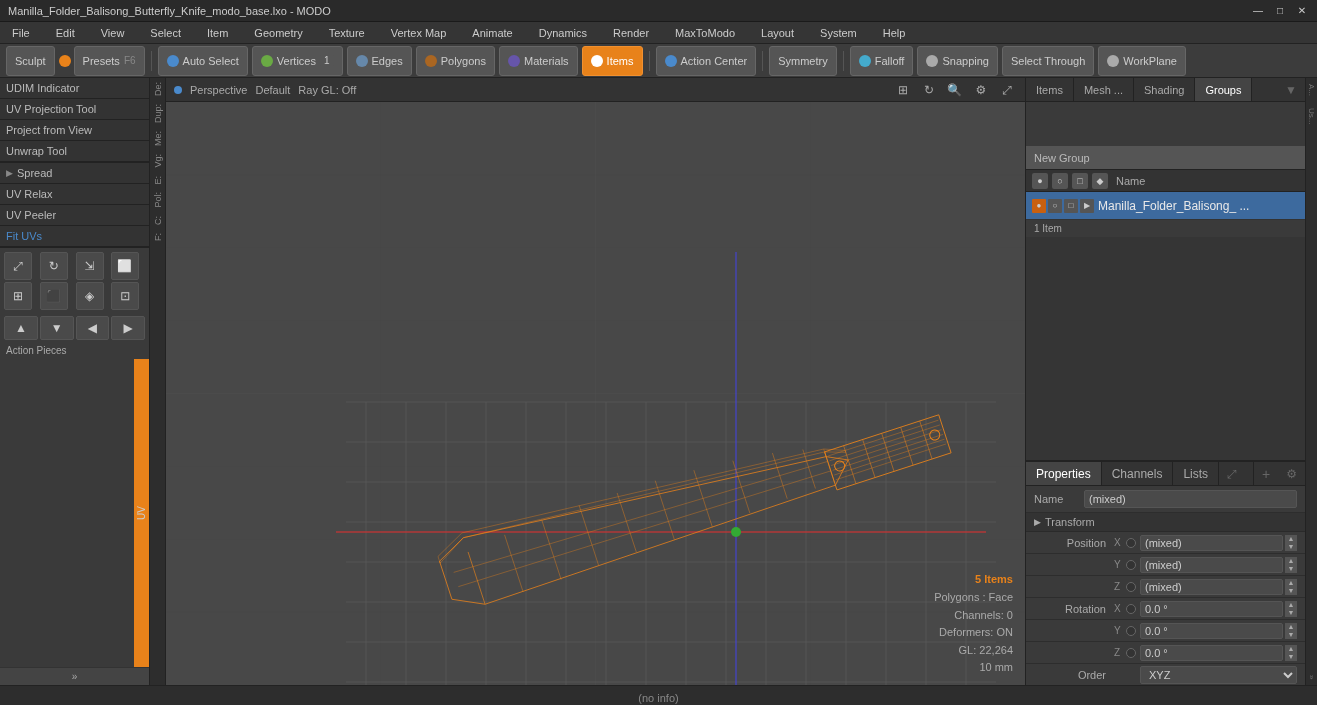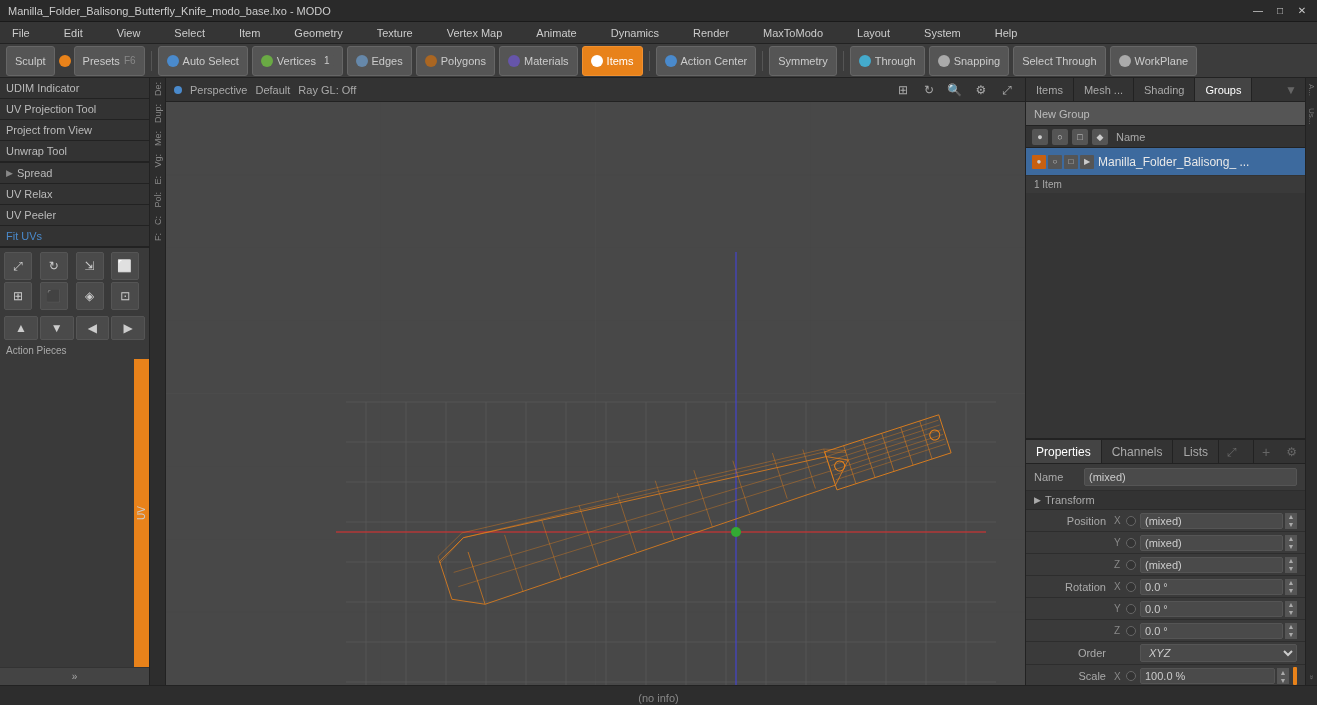--- a/index.html
+++ b/index.html
@@ -43,21 +43,21 @@
     }
 
     
     #menu-bar {
       height: 22px;
       background: #353535;
       display: flex;
       align-items: center;
       padding: 0 4px;
       border-bottom: 1px solid #222;
-      gap: 18px;
+      gap: 10px;
     }
     .menu-item {
       padding: 2px 8px;
       cursor: pointer;
       font-size: 11px;
       color: #ccc;
       border-radius: 2px;
     }
 
     
@@ -344,20 +344,21 @@
     #new-group-btn {
       height: 24px;
       background: #555;
       display: flex;
       align-items: center;
       padding: 0 8px;
       font-size: 11px;
       color: #bbb;
       cursor: pointer;
       border-bottom: 1px solid #222;
+      margin-top: 44px;
     }
 
     #scene-list-header {
       height: 22px;
       background: #333;
       display: flex;
       align-items: center;
       padding: 0 6px;
       border-bottom: 1px solid #222;
       gap: 4px;
@@ -574,21 +575,20 @@
     }
     .order-label { font-size: 11px; color: #aaa; width: 80px; text-align: right; padding-right: 8px; }
     .order-select {
       flex: 1;
       background: #4a4a4a;
       border: 1px solid #555;
       color: #ccc;
       font-size: 11px;
       padding: 1px 4px;
       border-radius: 2px;
-      font-style: italic;
     }
 
     
     #right-edge {
       width: 12px;
       background: #2d2d2d;
       border-left: 1px solid #222;
       display: flex;
       flex-direction: column;
       align-items: center;
@@ -673,21 +673,21 @@
     <span class="circle-icon blue"></span>
     <span>Action Center</span>
   </div>
   <div class="tb-sep"></div>
   <div class="tb-btn">
     <span>Symmetry</span>
   </div>
   <div class="tb-sep"></div>
   <div class="tb-btn">
     <span class="circle-icon" style="background:#44aacc;"></span>
-    <span>Through</span>
+    <span>Falloff</span>
   </div>
   <div class="tb-btn">
     <span class="circle-icon" style="background:#aaaaaa;"></span>
     <span>Snapping</span>
   </div>
   <div class="tb-btn">
     <span>Select Through</span>
   </div>
   <div class="tb-btn">
     <span class="circle-icon" style="background:#aaaaaa;"></span>
@@ -854,20 +854,30 @@
         </g>
 
         <g transform="translate(195, 650)">
           <rect x="-15" y="-15" width="30" height="30" fill="none" stroke="#666" stroke-width="1"></rect>
           <line x1="0" y1="0" x2="10" y2="-5" stroke="#cc3333" stroke-width="1.5"></line>
           <line x1="0" y1="0" x2="0" y2="-12" stroke="#33cc33" stroke-width="1.5"></line>
           <line x1="0" y1="0" x2="-8" y2="-3" stroke="#3333cc" stroke-width="1.5"></line>
         </g>
       </svg>
 
+      <div id="info-overlay">
+        <div>
+          <span class="info-orange">5 Items</span>
+        </div>
+        <div>Polygons : Face</div>
+        <div>Channels: 0</div>
+        <div>Deformers: ON</div>
+        <div>GL: 22,264</div>
+        <div>10 mm</div>
+      </div>
     </div>
   </div>
 
   <div id="right-panel">
 
     <div id="right-panel-tabs">
       <div class="rpanel-tab">Items</div>
       <div class="rpanel-tab">Mesh ...</div>
       <div class="rpanel-tab">Shading</div>
       <div class="rpanel-tab active">Groups</div>

